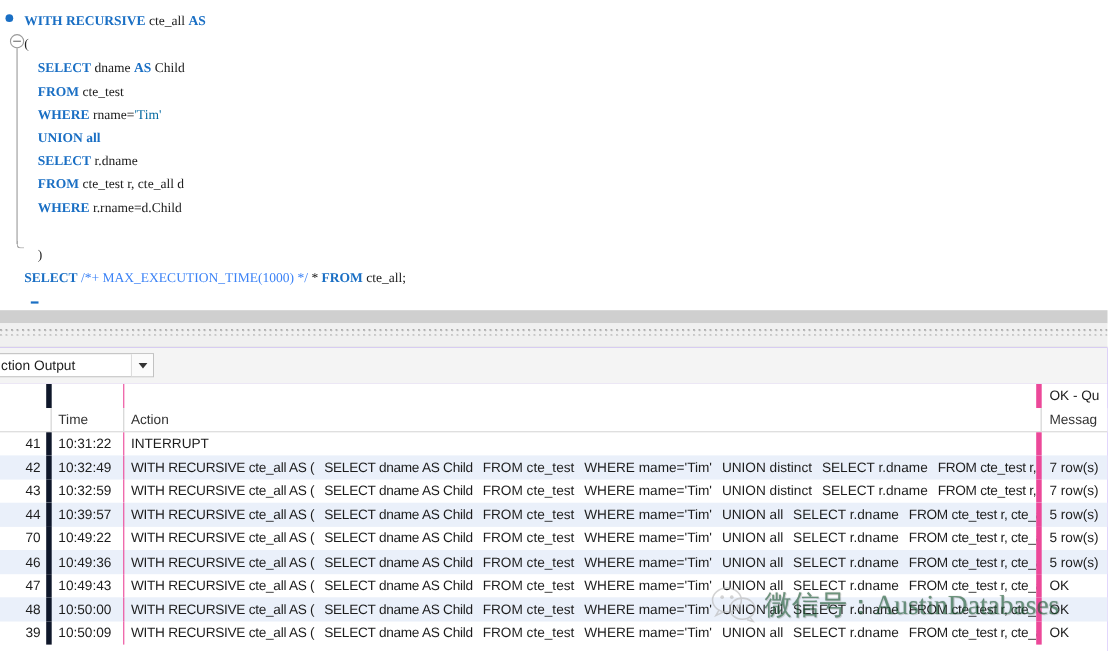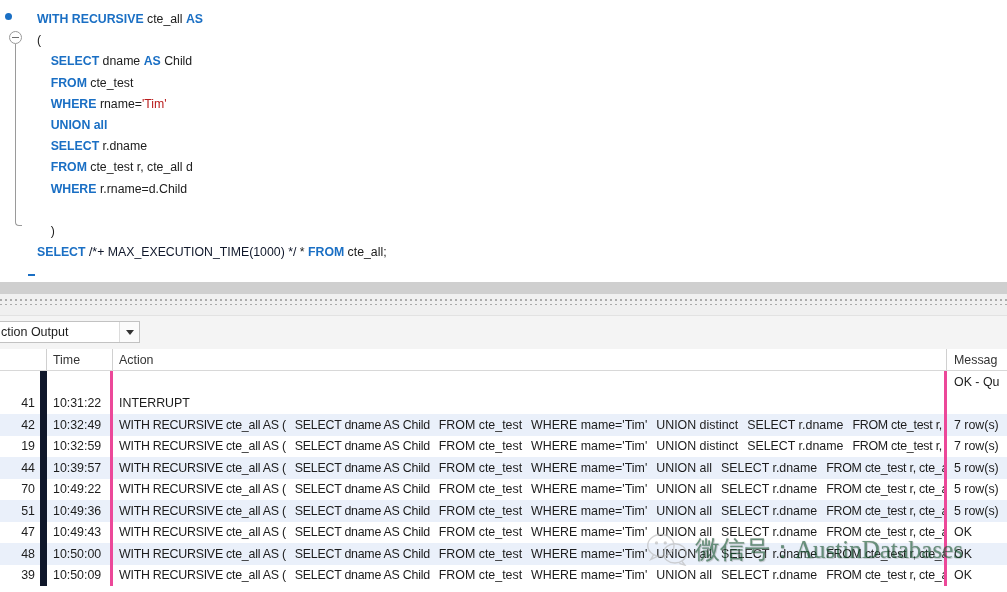--- a/index.html
+++ b/index.html
@@ -44,32 +44,31 @@
     position:absolute; left:15px; top:219px;
     width:7px; height:7px;
     border-left:1px solid #9a9a9a;
     border-bottom:1px solid #9a9a9a;
     border-bottom-left-radius:4px;
   }
 
   #code {
     position:absolute; left:22px; top:0; right:0; top:0;
     padding-top:9px;
-    font-family:Liberation Sans, sans-serif;
+    font-family:Liberation Serif, serif;
     font-size:12.3px;
     line-height:21.2px;
     color:#1f1f1f;
     white-space:pre;
-    margin-left:15px;
   }
   .cl { display:block; height:21.2px; }
   .kw  { color:#1a6fc4; font-weight:bold; }
   .id  { color:#202020; }
-  .str { color:#b91c1c; }
-  .cmt { color:#0f172a; }
+  .str { color:#0369a1; }
+  .cmt { color:#3b82f6; }
   .pn  { color:#202020; }
   .caret {
     position:absolute; left:28px; top:274px;
     width:7px; height:2px; background:#1a6fc4;
   }
 
   
   #splitter-band {
     position:absolute; left:0; top:282px; width:1007px; height:12px;
     background:#cfcfcf;
@@ -133,31 +132,31 @@
     font-size:12.4px; color:#1c1c1c;
     white-space:nowrap;
   }
   .row.hdr {
     background:#ffffff; border-bottom:1px solid #d8d8d8;
     height:22px; color:#333;
   }
   .row.alt { background:#eaf0fa; }
   .c-num {
     width:47px; padding-right:5px; text-align:right;
-    border-right:7px solid #0f172a; height:100%;
+    border-right:5px solid #0f172a; height:100%;
     display:flex; align-items:center; justify-content:flex-end;
   }
   .c-time {
     width:66px; padding-left:6px;
-    border-right:3px solid #ec4899; height:100%;
+    border-right:1px solid #ec4899; height:100%;
     display:flex; align-items:center;
   }
   .c-action {
     flex:1; min-width:0; padding-left:6px;
-    border-right:3px solid #ec4899; height:100%;
+    border-right:5px solid #ec4899; height:100%;
     display:flex; align-items:center; overflow:hidden;
   }
   .c-msg {
     width:60px; padding-left:7px; height:100%;
     display:flex; align-items:center; overflow:hidden;
   }
   .row.hdr .c-num { border-right:1px solid #d0d0d0; }
   .row.hdr .c-time,
   .row.hdr .c-action { border-right:1px solid #d0d0d0; }
 
@@ -213,32 +212,32 @@
     <div id="output-toolbar">
       <div id="output-select">
         <span class="sel-label">ction Output</span>
         <span class="sel-arrow">
           <span class="chev"></span>
         </span>
       </div>
     </div>
 
     <div id="out-table">
+      <div class="row">
+        <span class="c-num"></span>
+        <span class="c-time"></span>
+        <span class="c-action"></span>
+        <span class="c-msg">OK - Qu</span>
+      </div>
       <div class="row hdr">
         <span class="c-num"></span>
         <span class="c-time">Time</span>
         <span class="c-action">Action</span>
         <span class="c-msg">Messag</span>
       </div>
-      <div class="row">
-        <span class="c-num"></span>
-        <span class="c-time"></span>
-        <span class="c-action"></span>
-        <span class="c-msg">OK - Qu</span>
-      </div>
       <div id="rows-host">
           <div class="row">
             <span class="c-num">41</span>
             <span class="c-time">10:31:22</span>
             <span class="c-action">
               <span class="act-seg">INTERRUPT</span>
             </span>
             <span class="c-msg"></span>
           </div>
           <div class="row alt">
@@ -249,21 +248,21 @@
               <span class="act-seg tight">SELECT dname AS Child</span>
               <span class="act-seg">FROM cte_test</span>
               <span class="act-seg">WHERE mame='Tim'</span>
               <span class="act-seg">UNION distinct</span>
               <span class="act-seg">SELECT r.dname</span>
               <span class="act-seg tight">FROM cte_test r, cte_all d</span>
             </span>
             <span class="c-msg">7 row(s)</span>
           </div>
           <div class="row">
-            <span class="c-num">19</span>
+            <span class="c-num">43</span>
             <span class="c-time">10:32:59</span>
             <span class="c-action">
               <span class="act-seg tight">WITH RECURSIVE cte_all AS (</span>
               <span class="act-seg tight">SELECT dname AS Child</span>
               <span class="act-seg">FROM cte_test</span>
               <span class="act-seg">WHERE mame='Tim'</span>
               <span class="act-seg">UNION distinct</span>
               <span class="act-seg">SELECT r.dname</span>
               <span class="act-seg tight">FROM cte_test r, cte_all d</span>
             </span>
@@ -291,21 +290,21 @@
               <span class="act-seg tight">SELECT dname AS Child</span>
               <span class="act-seg">FROM cte_test</span>
               <span class="act-seg">WHERE mame='Tim'</span>
               <span class="act-seg">UNION all</span>
               <span class="act-seg">SELECT r.dname</span>
               <span class="act-seg tight">FROM cte_test r, cte_all d</span>
             </span>
             <span class="c-msg">5 row(s)</span>
           </div>
           <div class="row alt">
-            <span class="c-num">51</span>
+            <span class="c-num">46</span>
             <span class="c-time">10:49:36</span>
             <span class="c-action">
               <span class="act-seg tight">WITH RECURSIVE cte_all AS (</span>
               <span class="act-seg tight">SELECT dname AS Child</span>
               <span class="act-seg">FROM cte_test</span>
               <span class="act-seg">WHERE mame='Tim'</span>
               <span class="act-seg">UNION all</span>
               <span class="act-seg">SELECT r.dname</span>
               <span class="act-seg tight">FROM cte_test r, cte_all d</span>
             </span>

